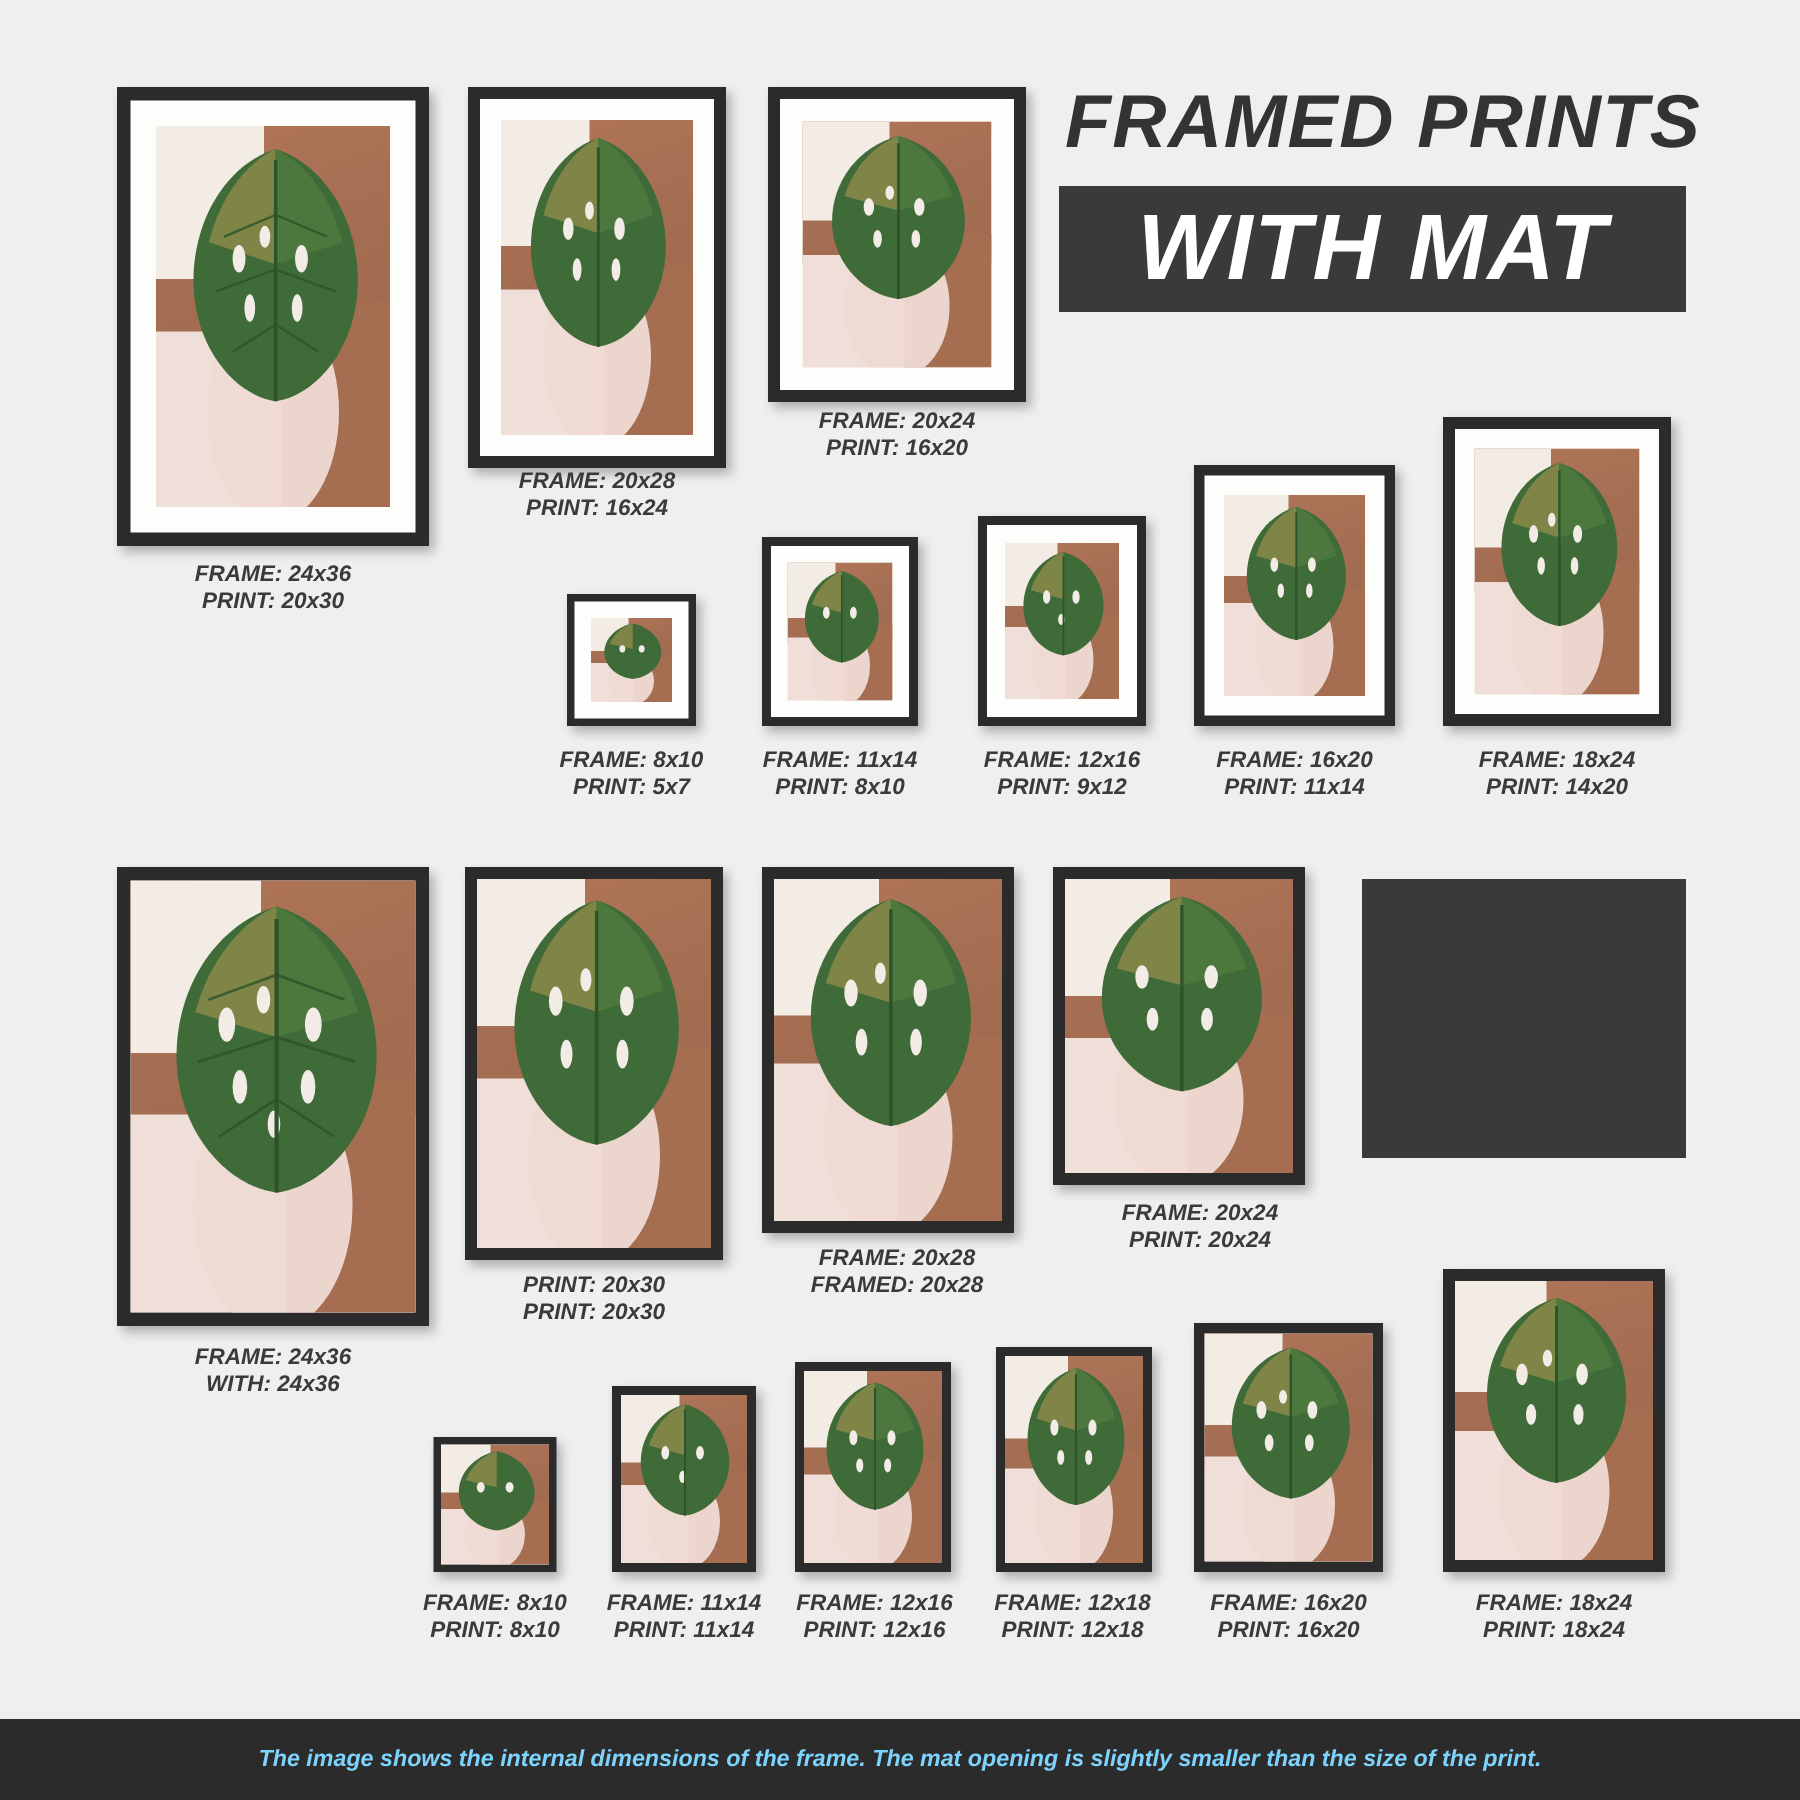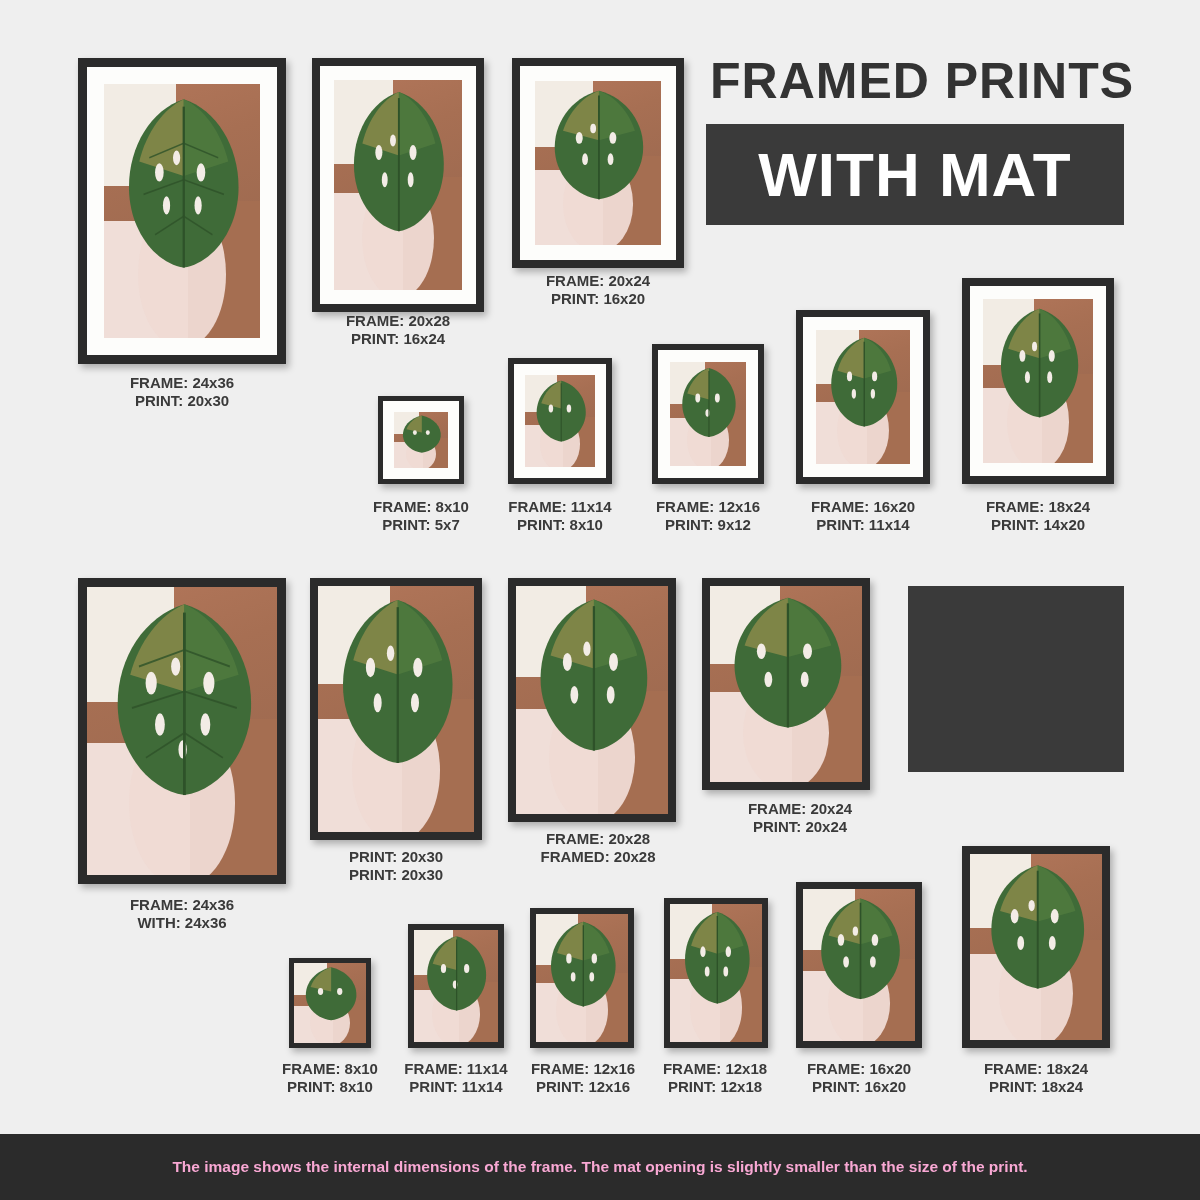--- a/index.html
+++ b/index.html
@@ -5,21 +5,21 @@
   * { box-sizing: border-box; }
   html, body { margin:0; padding:0; }
   body {
     width:1200px; height:1200px;
     background:#efefef;
     font-family:"Liberation Sans", sans-serif;
     position:relative;
     overflow:hidden;
     color:#3a3a3a;
   }
-  #stage { position:absolute; inset:0; }
+  #stage { position:absolute; inset:0;font-style:italic; }
 
   
   .title-framed {
     position:absolute;
     font-weight:bold;
     letter-spacing:1px;
     color:#333;
     white-space:nowrap;
   }
   .banner {
@@ -96,39 +96,39 @@
     line-height:1.22;
     color:#3a3a3a;
     white-space:nowrap;
   }
   .caption span { display:block; }
 
   
   .footer {
     position:absolute;
     left:0; bottom:0;
-    width:1200px; height:66px;
+    width:1200px; height:54px;
     background:#2b2b2b;
-    color:#f9a8d4;
+    color:#7dd3fc;
     display:flex;
     align-items:center;
     justify-content:center;
     font-size:15.5px;
     font-weight:bold;
     text-align:right;
   }
 </style>
 </head>
 <body>
 
 <div id="stage">
 
   <div class="title-framed" style="left:710px; top:52px; font-size:50px;">FRAMED PRINTS</div>
 
-  <div class="banner" style="left:706px; top:124px; width:418px; height:101px; font-size:62px;">WITH MAT</div>
+  <div class="banner" style="left:706px; top:124px; width:418px; height:84px; font-size:62px;">WITH MAT</div>
 
   <div class="banner two-line" style="left:908px; top:586px; width:216px; height:186px;">
   </div>
 
   <div class="frame-unit" style="left:78px; top:58px; width:208px; height:306px;">
     <div class="frame" style="width:208px; height:306px;"></div>
     <div class="mat" style="left:9px; top:9px; width:190px; height:288px;"></div>
     <div class="art" style="left:26px; top:26px; width:156px; height:254px;">
       <div class="bg-top"></div>
         <div class="bg-cream-left"></div>

